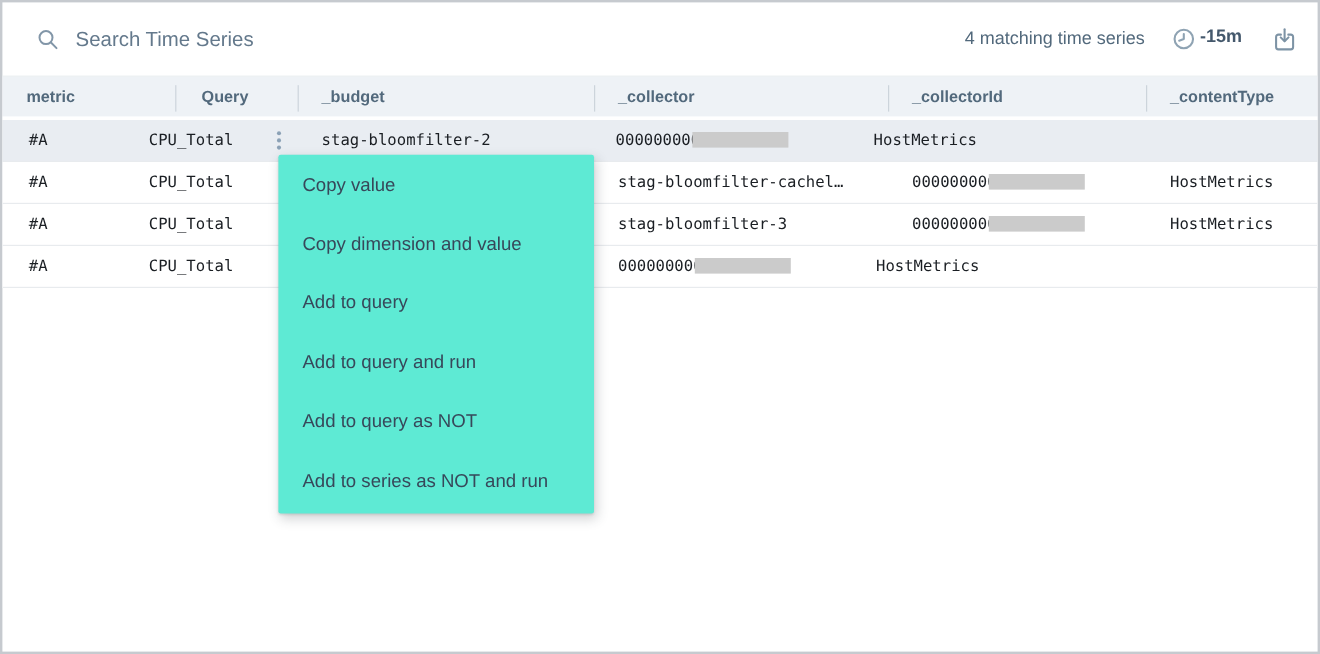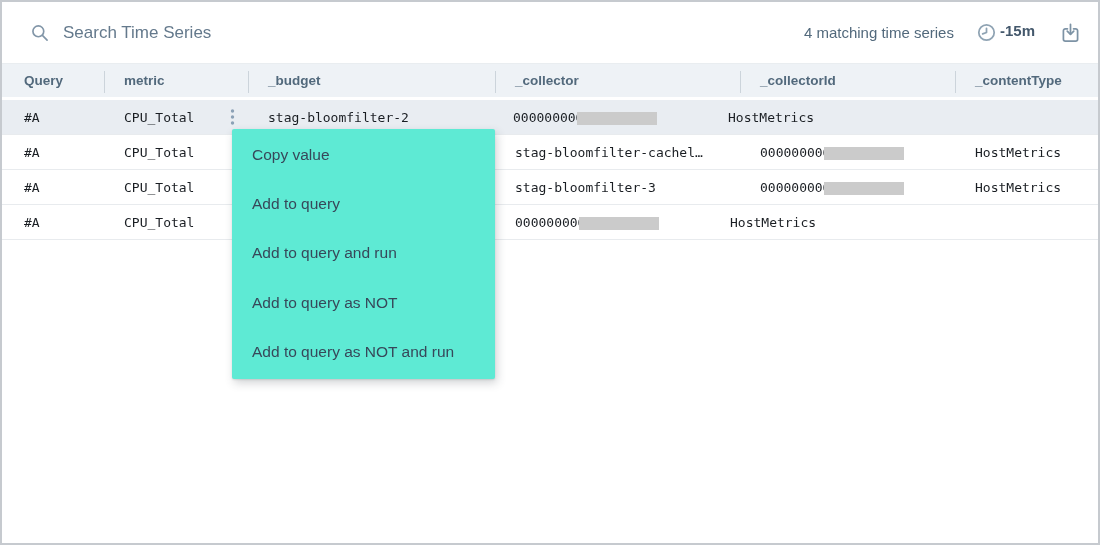--- a/index.html
+++ b/index.html
@@ -116,22 +116,22 @@
               <path d="M8.8 8.2 H6.6 A2 2 0 0 0 4.6 10.2 V19 A2 2 0 0 0 6.6 21 H17.4 A2 2 0 0 0 19.4 19 V10.2 A2 2 0 0 0 17.4 8.2 H15.2"></path>
               <path d="M12 3.6 V13.6"></path>
               <path d="M8.6 10.6 L12 14 L15.4 10.6"></path>
             </svg>
         </span>
       </button>
     </div>
   </div>
 
   <div class="thead">
+    <div class="th c2">metric</div>
     <div class="th c1">Query</div>
-    <div class="th c2">metric</div>
     <div class="th c3">_budget</div>
     <div class="th c4">_collector</div>
     <div class="th c5">_collectorId</div>
     <div class="th c6">_contentType</div>
   </div>
 
   <div class="tbody">
 
     <div class="row selected">
       <div class="cell c1">#A</div>
@@ -173,19 +173,20 @@
       <div class="cell c2">CPU_Total</div>
       <div class="cell c3"></div>
       <div class="cell c5"><span>000000000</span><span class="redacted"></span></div>
       <div class="cell c6">HostMetrics</div>
     </div>
 
   </div>
 
   <div class="context-menu">
     <div class="menu-item">Copy value</div>
+    <div class="menu-item">Copy dimension and value</div>
     <div class="menu-item">Add to query</div>
     <div class="menu-item">Add to query and run</div>
     <div class="menu-item">Add to query as NOT</div>
-    <div class="menu-item">Add to query as NOT and run</div>
+    <div class="menu-item">Add to series as NOT and run</div>
   </div>
 
 </div>
 
 </body></html>

